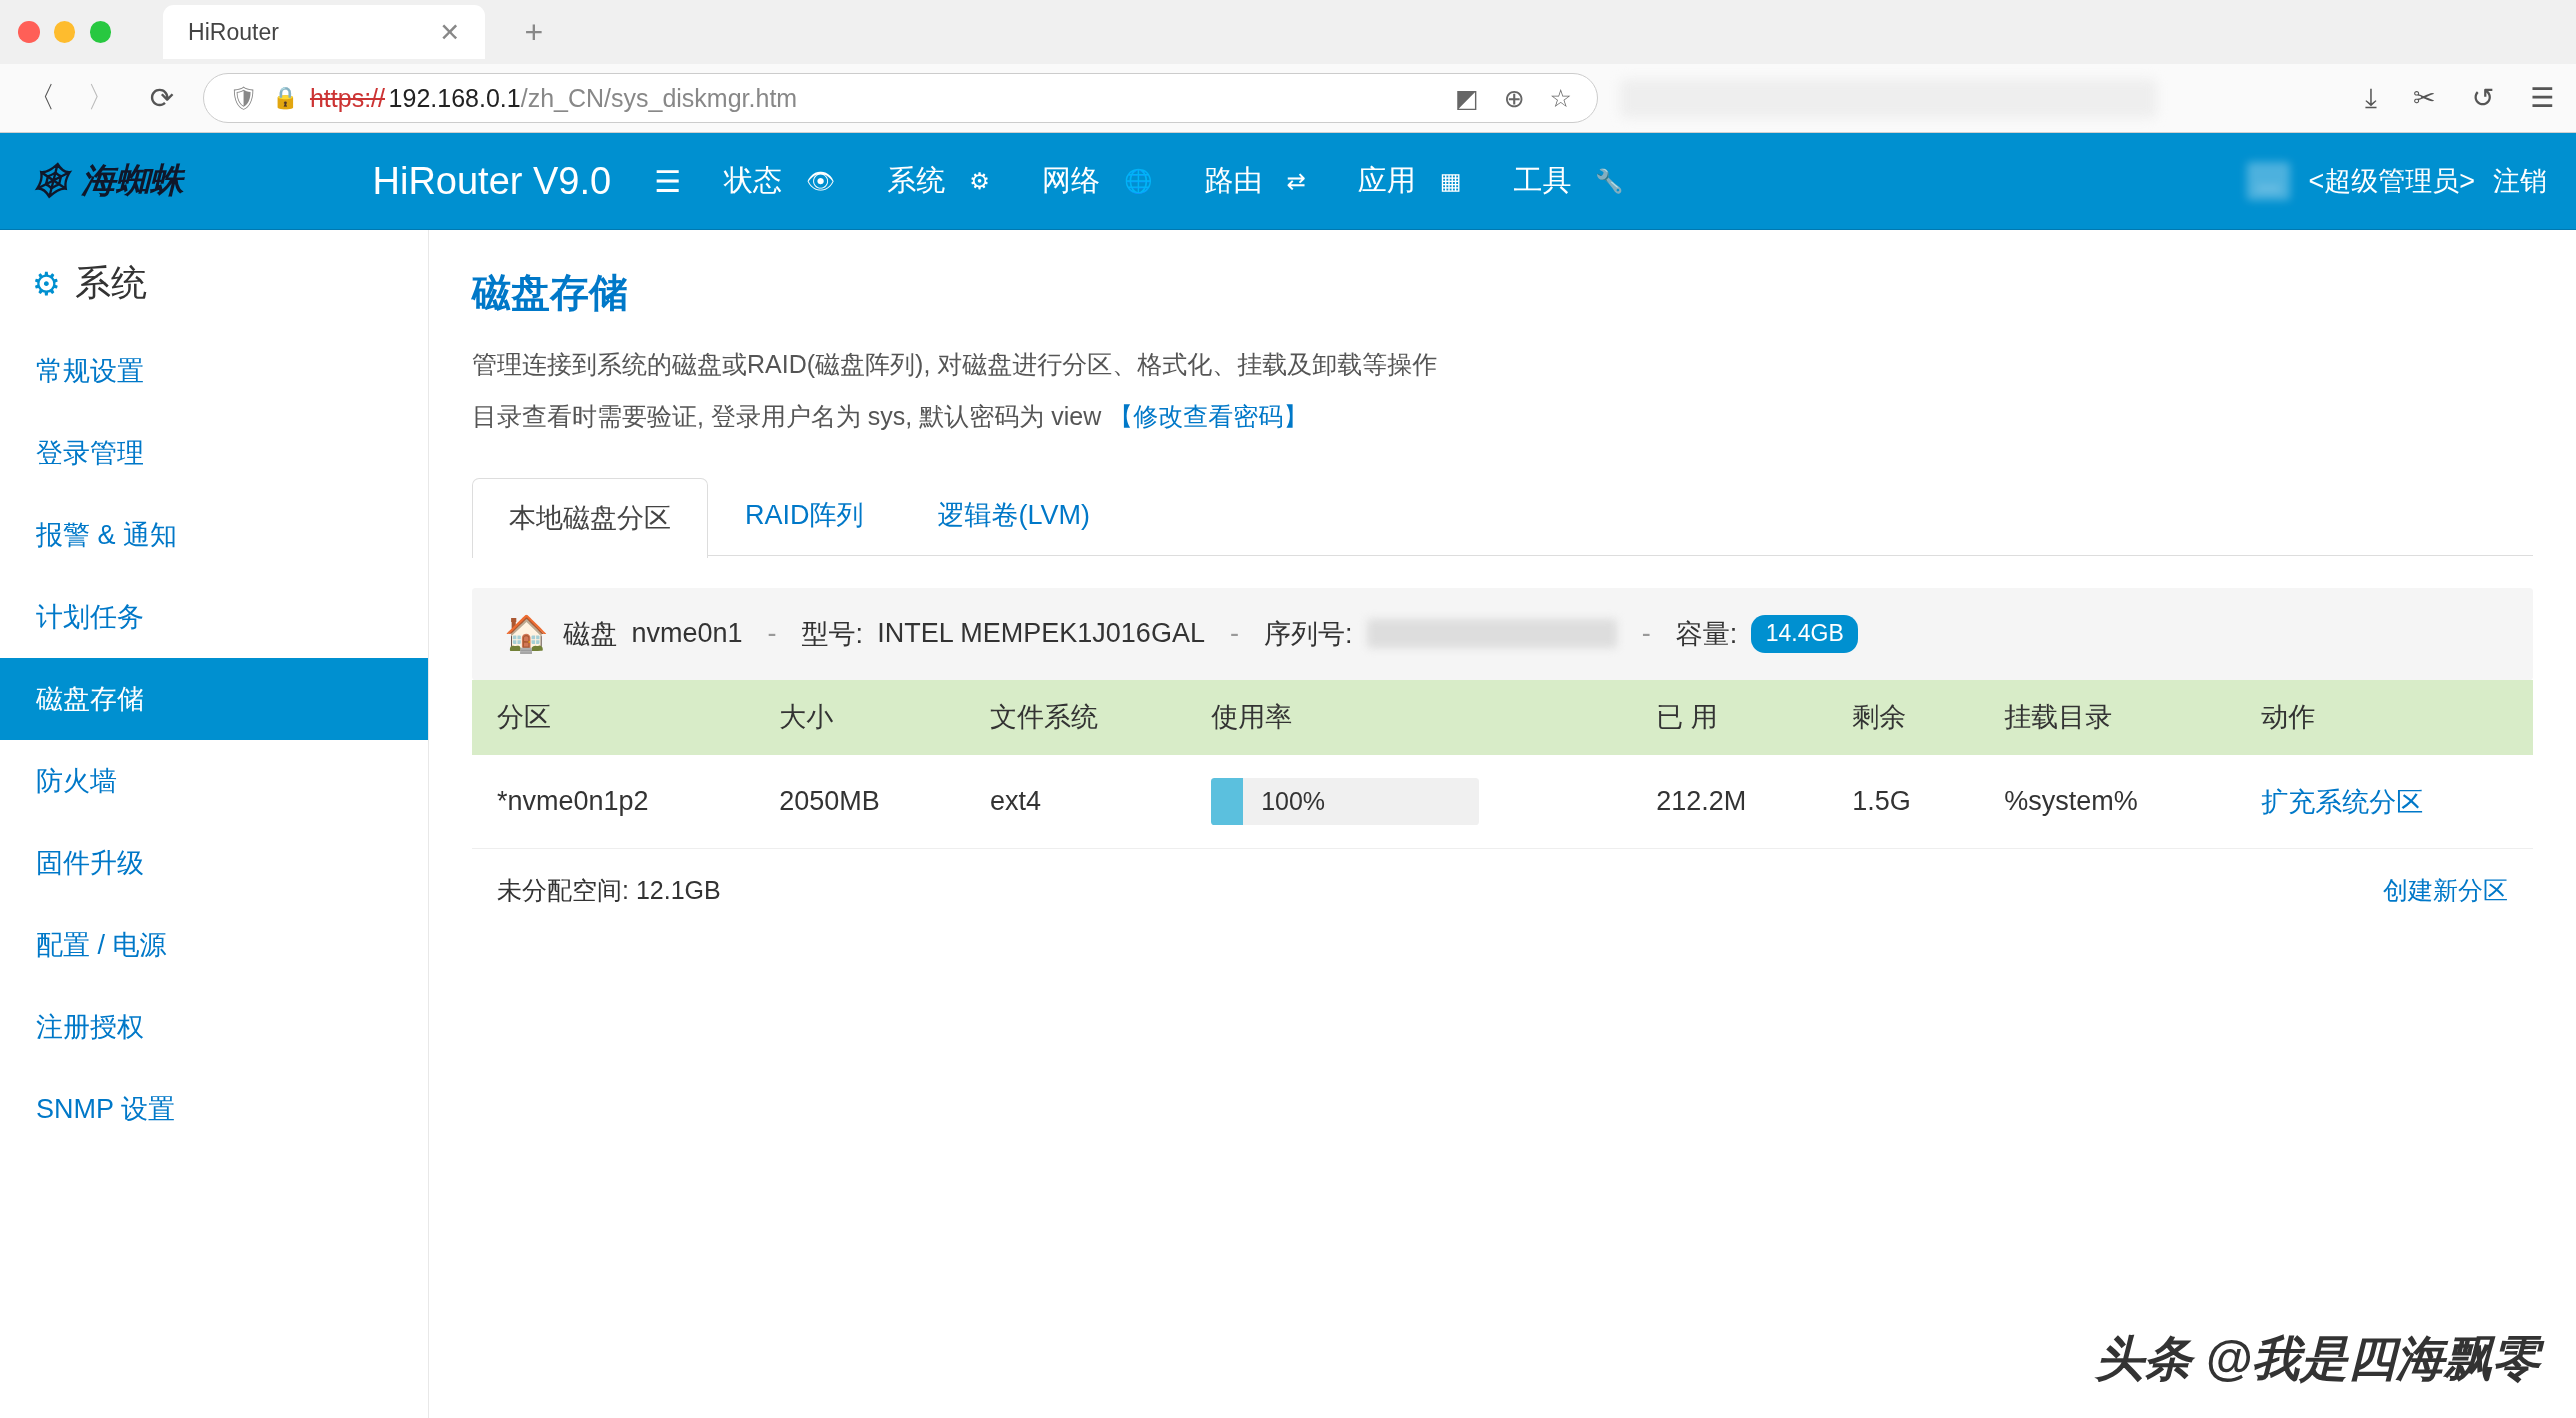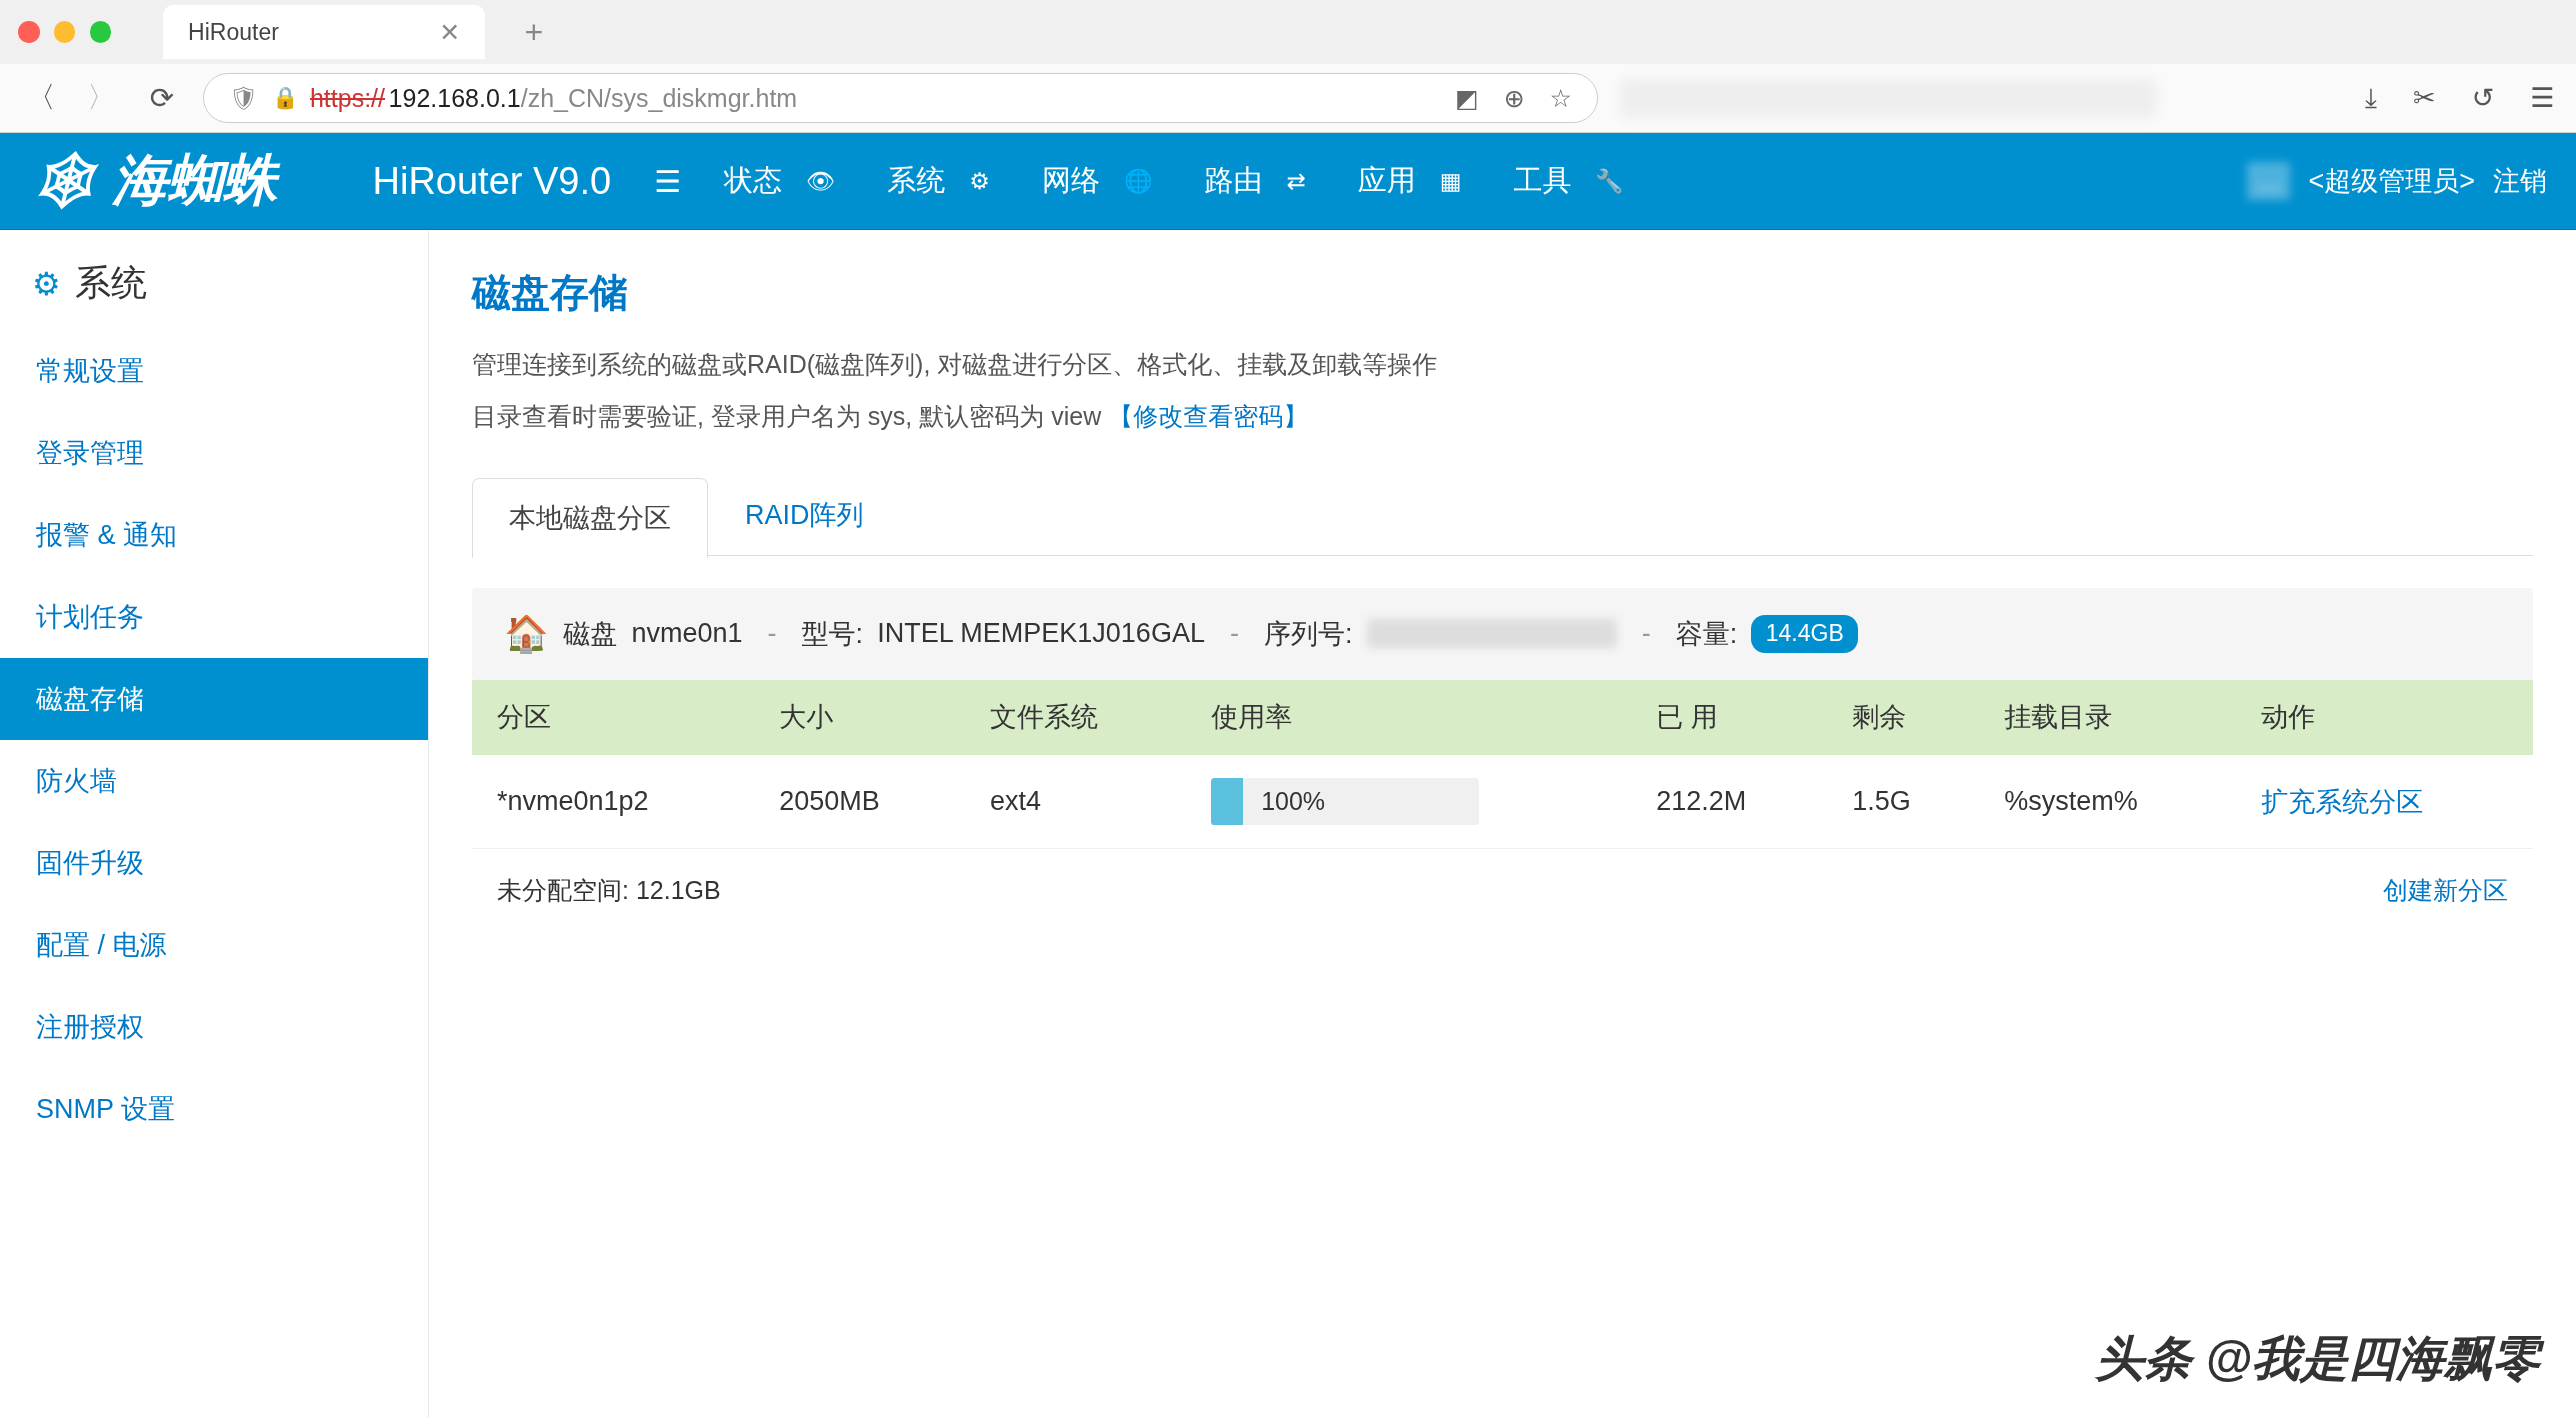--- a/index.html
+++ b/index.html
@@ -28,21 +28,21 @@
 .url-bar .path { color: #888; }
 .url-right { margin-left: auto; display: flex; gap: 25px; color: #666; font-size: 25px; }
 .toolbar-right { margin-left: auto; display: flex; gap: 36px; color: #555; font-size: 27px; align-items: center; }
 .tool-icon { cursor: pointer; }
 .ext-blur { width: 537px; height: 39px; background: #eee; filter: blur(5.4px); border-radius: 7.2px; }
 
 
 .app-header { background: #0090d0; color: #fff; height: 97px; display: flex; align-items: center; padding: 0 29px; border-bottom: 1.8px solid #0078b0; }
 .logo-area { display: flex; align-items: center; gap: 21.5px; margin-right: 43px; }
 .logo-img { width: 322px; height: 54px; display: flex; align-items: center; }
-.logo-glyph { font-size: 55px; font-weight: bold; font-style: italic; color: #ffffff; font-family: Liberation Serif, serif; }
+.logo-glyph { font-size: 34px; font-weight: bold; font-style: italic; color: #0f172a; }
 .logo-text { font-size: 38px; font-weight: 400; }
 .nav-menu { display: flex; gap: 52px; font-size: 29px; }
 .nav-item { display: flex; align-items: center; gap: 24px; cursor: pointer; }
 .nav-item.active { font-weight: 500; }
 .nav-icon { font-size: 23px; }
 .header-right { margin-left: auto; display: flex; align-items: center; gap: 18px; font-size: 27px; }
 .user-blur { filter: blur(4.5px); background: rgba(255,255,255,0.3); padding: 3.6px 10.7px; border-radius: 3.6px; }
 
 
 .app-body { display: flex; height: calc(100% - 229px); background: #fff; }
@@ -185,20 +185,21 @@
     <div class="page-title">磁盘存储</div>
     <div class="page-desc">管理连接到系统的磁盘或RAID(磁盘阵列), 对磁盘进行分区、格式化、挂载及卸载等操作</div>
     <div class="page-desc">
       <span>目录查看时需要验证, 登录用户名为 sys, 默认密码为 view  </span>
       <span class="pw-link">【修改查看密码】</span>
     </div>
 
     <div class="tabs">
       <div class="tab-item active">本地磁盘分区</div>
       <div class="tab-item">RAID阵列</div>
+      <div class="tab-item">逻辑卷(LVM)</div>
     </div>
 
     <div class="disk-header">
       <span class="home-icon">🏠</span>
       <span>磁盘</span>
       <span>nvme0n1</span>
       <span class="disk-sep">-</span>
       <span>型号:</span>
       <span>INTEL MEMPEK1J016GAL</span>
       <span class="disk-sep">-</span>

